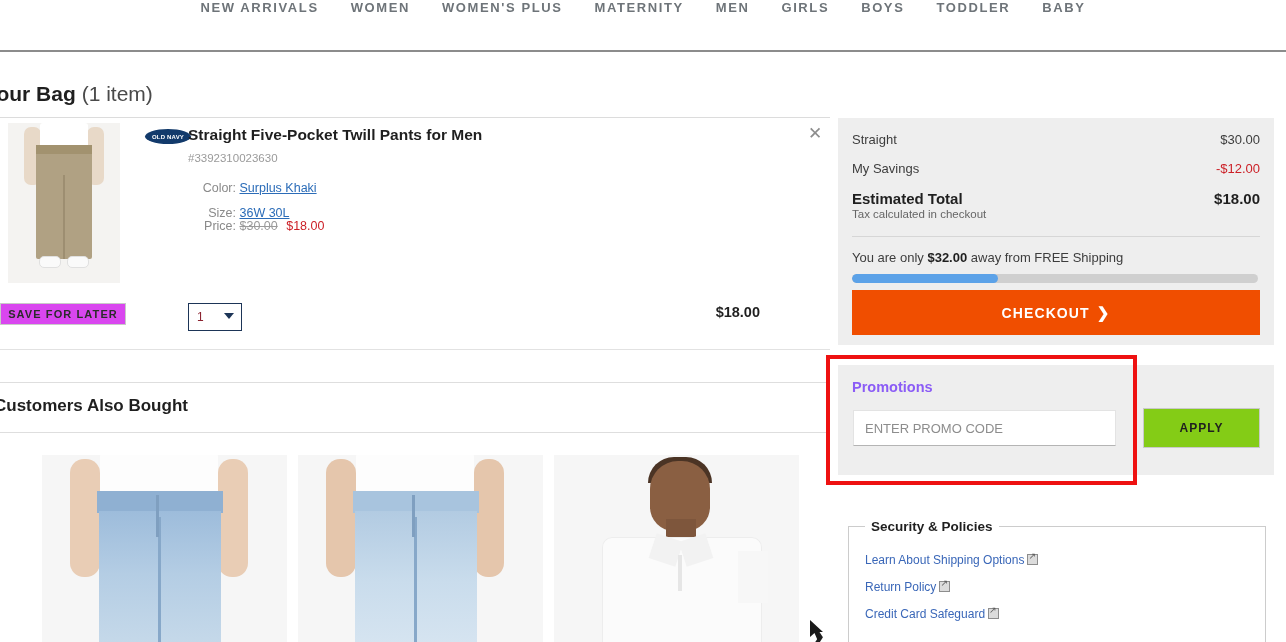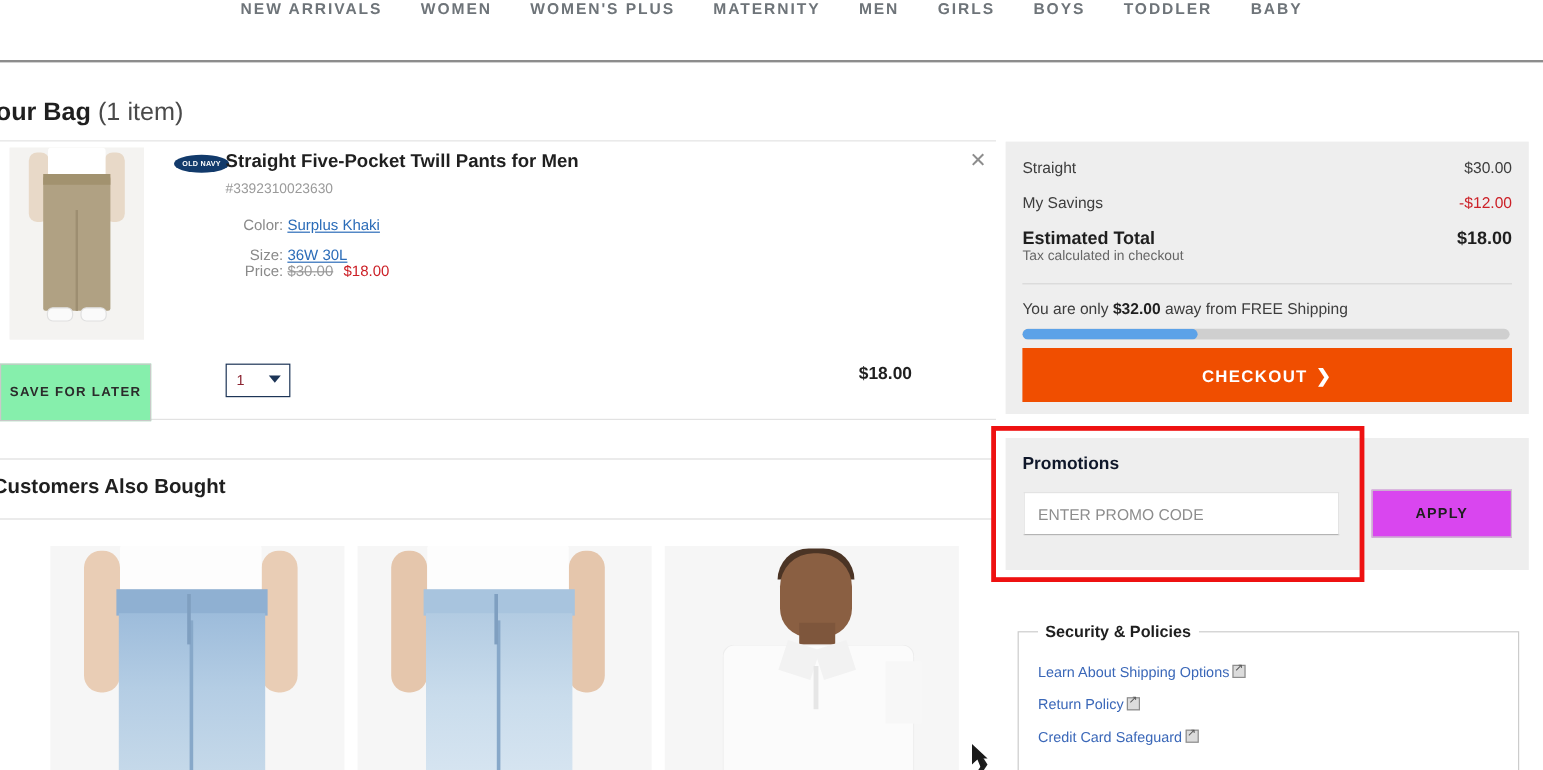--- a/index.html
+++ b/index.html
@@ -66,22 +66,22 @@
   .th-pants:after {
     content:""; position:absolute; left:27px; top:30px; width:2px; height:84px; background:#9d8e71;
   }
   .th-waist {
     position:absolute; left:28px; top:22px; width:56px; height:9px; background:#a2926f;
   }
   .th-shoeL { position:absolute; left:31px; top:133px; width:22px; height:12px; background:#fafafa; border:1px solid #e0e0e0; border-radius:5px;}
   .th-shoeR { position:absolute; left:59px; top:133px; width:22px; height:12px; background:#fafafa; border:1px solid #e0e0e0; border-radius:5px;}
 
   .save-later-btn {
-    position: absolute; left: 10px; top: 185px; width: 126px; height: 48px;
-    background: #86efac; border: 1px solid #c9c9c9;
+    position: absolute; left: 10px; top: 185px; width: 126px; height: 22px;
+    background: #d946ef; border: 1px solid #c9c9c9;
     font-size: 11px; font-weight: bold; letter-spacing: 1.1px; color: #2b2b2b;
     display: flex; align-items: center; justify-content: center; cursor: pointer;
     font-family: "Liberation Sans", sans-serif;
   }
 
   .brand-badge {
     position: absolute; left: 155px; top: 11px;
     width: 46px; height: 15px; border-radius: 50%;
     background: #123a6b;
     display: flex; align-items: center; justify-content: center;
@@ -209,31 +209,31 @@
     display: flex; align-items: center; justify-content: center; gap: 7px;
     font-family: "Liberation Sans", sans-serif;
   }
   .checkout-btn .chev { font-size: 15px; }
 
   
   .promo-panel {
     position: absolute; left: 838px; top: 365px; width: 436px; height: 110px;
     background: #eeeeee; padding: 14px;
   }
-  .promo-title { font-size: 14.5px; font-weight: bold; color: #0f172a; margin-bottom: 12px; }
+  .promo-title { font-size: 14.5px; font-weight: bold; color: #8b5cf6; margin-bottom: 12px; }
   .promo-input {
     position: absolute; left: 853px; top: 410px; width: 263px; height: 36px;
     background: #ffffff; border: 1px solid #e3e3e3; border-bottom: 1px solid #b4b4b4;
     font-size: 13px; color: #8d8d8d; padding: 0 11px;
     font-family: "Liberation Sans", sans-serif;
   }
   .promo-input::placeholder { color: #8d8d8d; }
   .apply-btn {
     position: absolute; left: 1143px; top: 408px; width: 117px; height: 40px;
-    background: #d946ef; border: 1px solid #c9c9c9; cursor: pointer;
+    background: #84cc16; border: 1px solid #c9c9c9; cursor: pointer;
     font-size: 12px; font-weight: bold; letter-spacing: 1px; color: #1f1f1f;
     display: flex; align-items: center; justify-content: center;
     font-family: "Liberation Sans", sans-serif;
   }
 
   
   .annotation-box {
     position: absolute; left: 826px; top: 355px; width: 311px; height: 130px;
     border: 4px solid #ee1111; background: transparent;
     pointer-events: none; z-index: 40;

